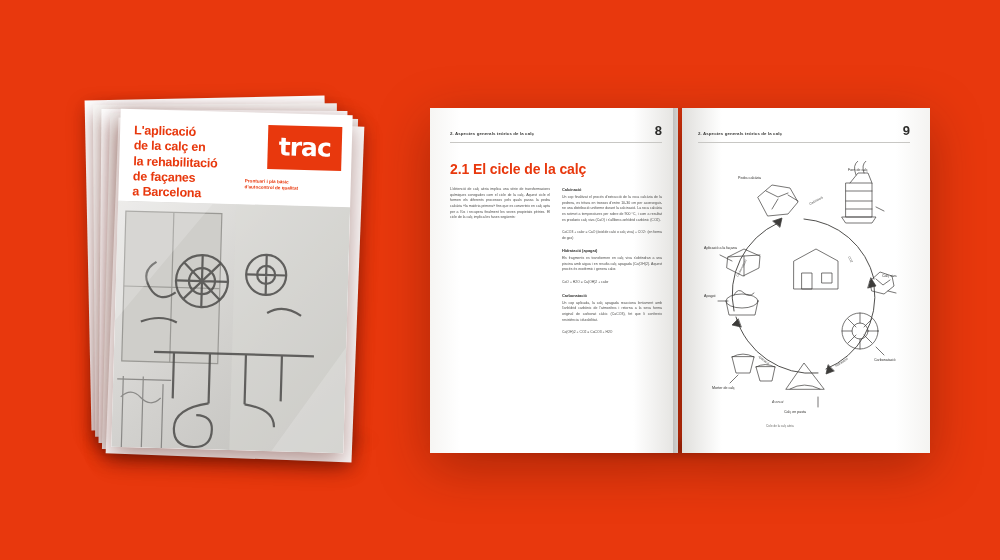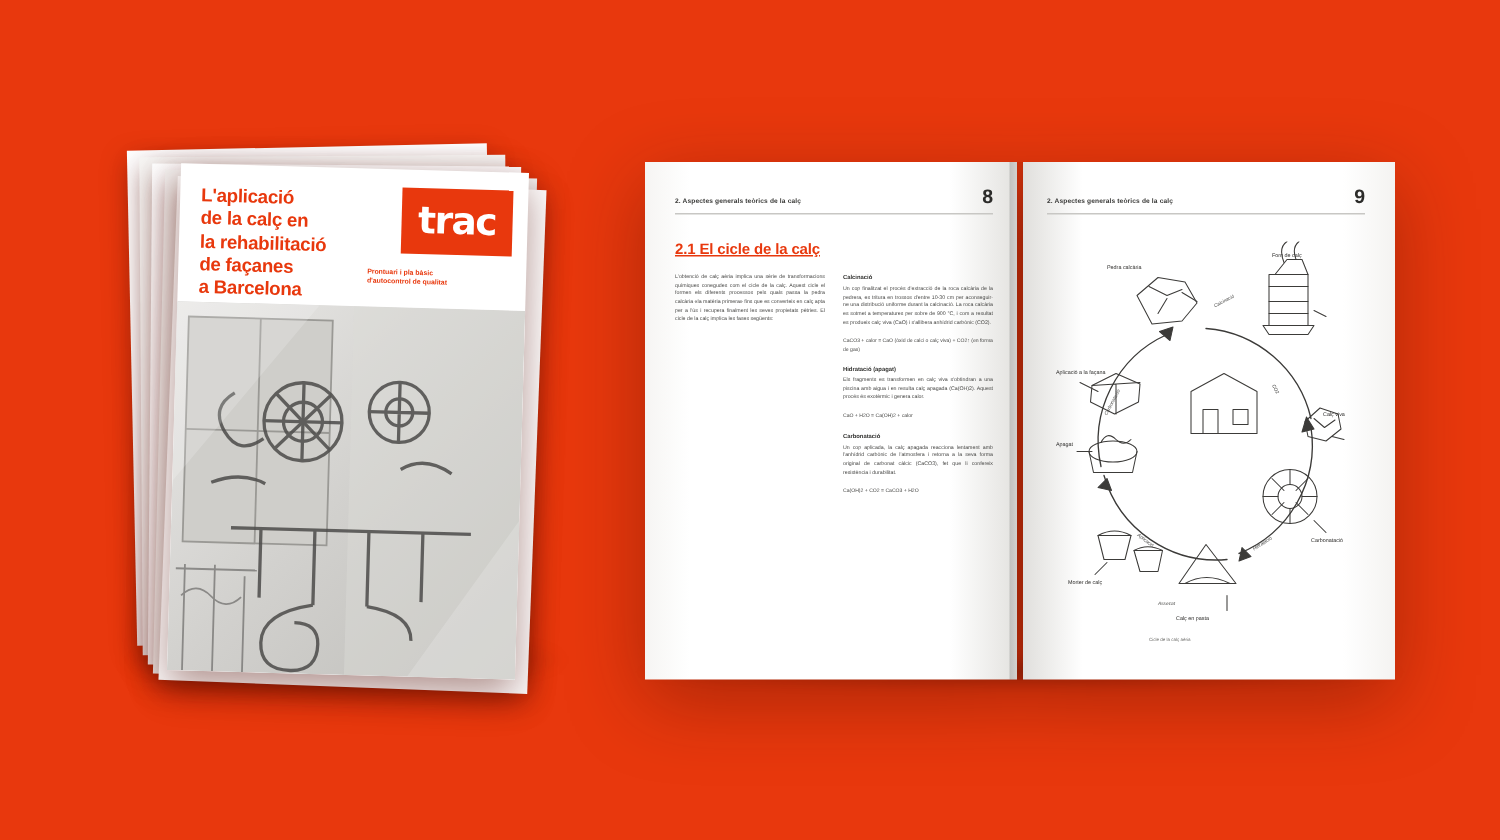--- a/index.html
+++ b/index.html
@@ -152,25 +152,24 @@
     letter-spacing: 0.1px;
   }
   .folio {
     font-size: 13px;
     font-weight: bold;
     color: #2c2c2a;
     line-height: 1;
   }
   .sec-title {
     color: #e8380d;
-    font-size: 10px;
+    font-size: 14px;
     font-weight: bold;
     margin-bottom: 10px;
     letter-spacing: -0.1px;
-    text-decoration: underline;
   }
   .cols {
     display: flex;
     gap: 12px;
   }
   .col { width: 50%; }
   .para {
     font-size: 3.5px;
     line-height: 1.62;
     color: #4a4a48;

